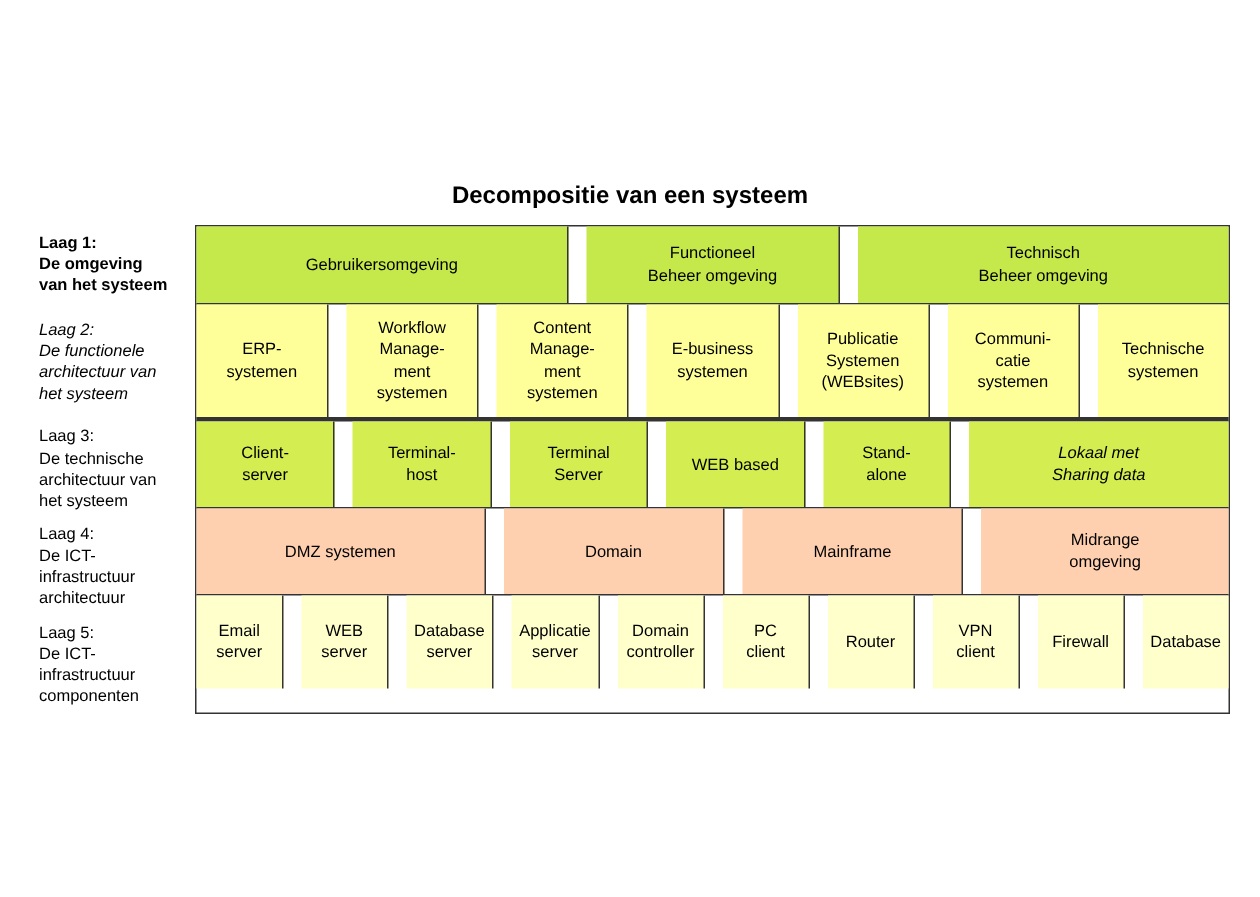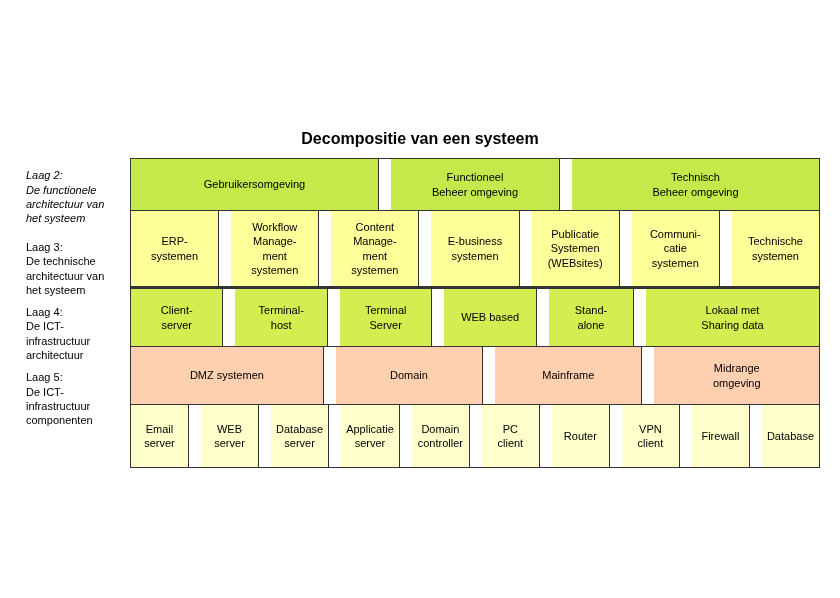--- a/index.html
+++ b/index.html
@@ -93,20 +93,25 @@
     }
   </style>
 </head>
 <body>
 
 <div class="page-wrapper">
   <div class="main-title">Decompositie van een systeem</div>
   <div class="diagram">
 
     <div class="layer-labels">
+      <div class="layer-label layer-label-1" style="font-size:11px;line-height:1.3;">
+        <div style="white-space: pre-line;"><strong>Laag 1:
+De omgeving
+van het systeem</strong></div>
+      </div>
       <div class="layer-label layer-label-2" style="font-size:11px;line-height:1.3;font-style:italic;">
         <div style="white-space:pre-line;">Laag 2:
 De functionele
 architectuur van
 het systeem</div>
       </div>
       <div class="layer-label layer-label-3" style="font-size:11px;line-height:1.3;">
         <div style="white-space:pre-line;">Laag 3:
 De technische
 architectuur van
@@ -193,21 +198,21 @@
 Server</span>
         </div>
         <div class="cell green-mid" style="flex:1.1;">
           <span style="white-space:pre-line;">WEB based</span>
         </div>
         <div class="cell green-mid" style="flex:1;">
           <span style="white-space:pre-line;">Stand-
 alone</span>
         </div>
         <div class="cell green-mid" style="flex:2.2;">
-          <span style="white-space:pre-line;">Lokaal met
+          <span style="white-space:pre-line;font-style:italic;">Lokaal met
 Sharing data</span>
         </div>
       </div>
 
       <div class="row row-4">
         <div class="cell pink" style="flex:2;">
           <span style="white-space:pre-line;">DMZ systemen</span>
         </div>
         <div class="cell pink" style="flex:1.5;">
           <span style="white-space:pre-line;">Domain</span>

